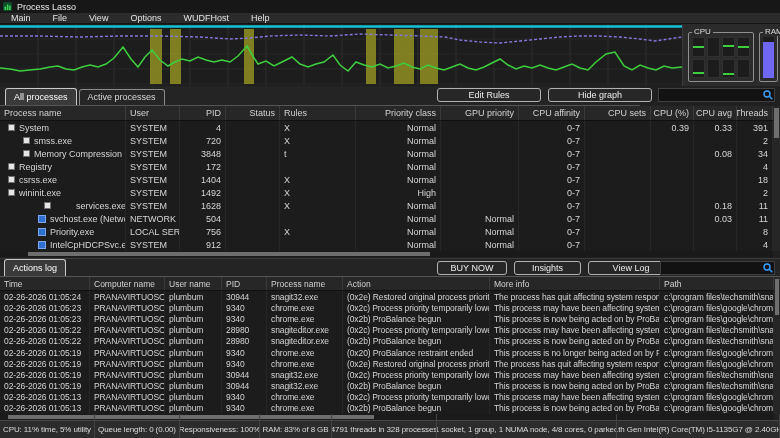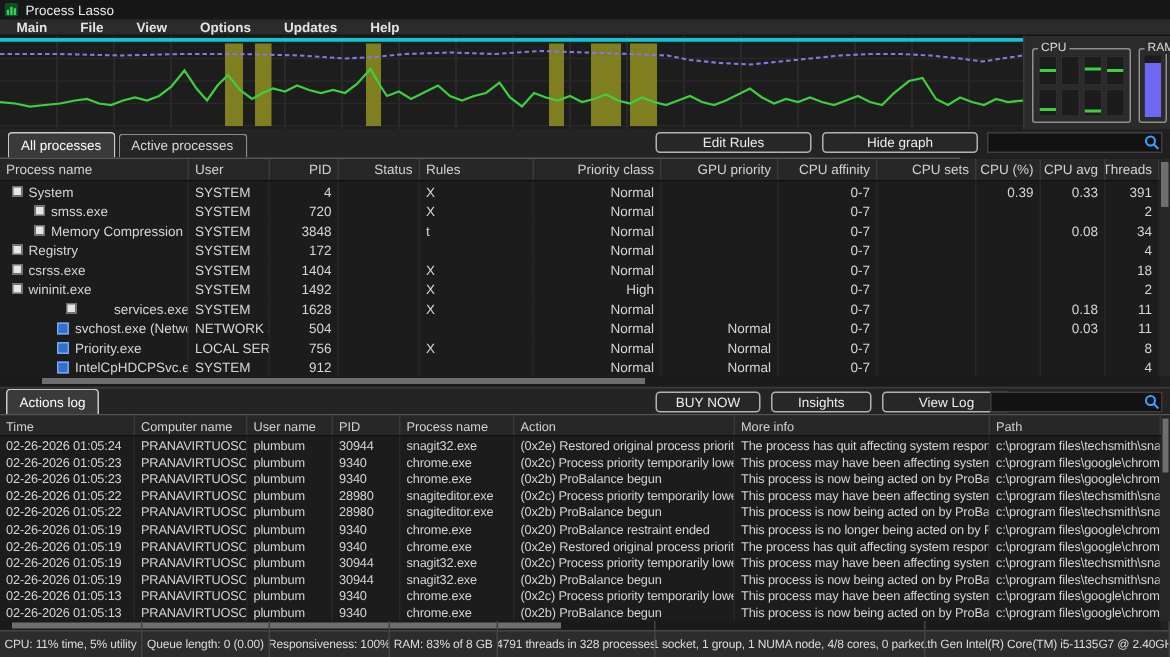--- a/index.html
+++ b/index.html
@@ -5,21 +5,21 @@
   * { box-sizing: border-box; margin: 0; padding: 0; }
   body { background:#000; font-family:"Liberation Sans", sans-serif; }
   .window { position:relative; width:780px; height:438px; background:#202020; color:#d9d9d9; overflow:hidden; }
 
   
   .titlebar { position:absolute; top:0; left:0; width:780px; height:13px; background:#171717; display:flex; align-items:center; gap:5px; padding-left:3px; }
   .titlebar .ttext { font-size:9px; color:#eaeaea; }
 
   
   .menubar { position:absolute; top:13px; left:0; width:780px; height:11px; background:#2b2b2b; display:flex; align-items:center; font-size:9px; color:#e4e4e4; border-bottom:1px solid #141414; }
-  .menu-item { padding:0 11px; cursor:default;font-weight:bold; }
+  .menu-item { padding:0 11px; cursor:default; }
 
   
   .graphwrap { position:absolute; top:24px; left:0; width:682px; height:62px; background:#1d1d1d; }
   .sidepanels { position:absolute; top:24px; left:682px; width:98px; height:62px; background:#2b2b2b; border-left:1px solid #3a3a3a; }
   .groupbox { position:absolute; border:1px solid #8f8f8f; border-radius:2px; }
   .gb-cpu { top:8px; left:5px; width:66px; height:50px; }
   .gb-ram { top:8px; left:76px; width:19px; height:50px; }
   .gb-label { position:absolute; top:-6px; left:3px; background:#2b2b2b; font-size:8px; padding:0 2px; color:#dcdcdc; line-height:9px; }
   .cpu-cells { position:absolute; inset:4px 3px 3px 3px; display:grid; grid-template-columns:repeat(4,1fr); grid-template-rows:repeat(2,1fr); gap:2px; }
   .ccell { position:relative; background:#1c1c1c; border:1px solid #303030; overflow:hidden; }
@@ -78,21 +78,21 @@
       <rect x="6.1" y="3.5" width="1.6" height="4.5" fill="#39d353"></rect>
     </svg>
     <span class="ttext">Process Lasso</span>
   </div>
 
   <div class="menubar" id="menubar">
       <div class="menu-item">Main</div>
       <div class="menu-item">File</div>
       <div class="menu-item">View</div>
       <div class="menu-item">Options</div>
-      <div class="menu-item">Updates</div>
+      <div class="menu-item">WUDFHost</div>
       <div class="menu-item">Help</div>
     </div>
 
   <div class="graphwrap">
     <svg id="graph-svg" width="682" height="62">
         <rect x="0" y="0" width="682" height="62" fill="#1d1d1d"></rect>
         <line x1="38" y1="0" x2="38" y2="62" stroke="#2e2e2e" stroke-width="1"></line>
         <line x1="76" y1="0" x2="76" y2="62" stroke="#2e2e2e" stroke-width="1"></line>
         <line x1="114" y1="0" x2="114" y2="62" stroke="#2e2e2e" stroke-width="1"></line>
         <line x1="152" y1="0" x2="152" y2="62" stroke="#2e2e2e" stroke-width="1"></line>

